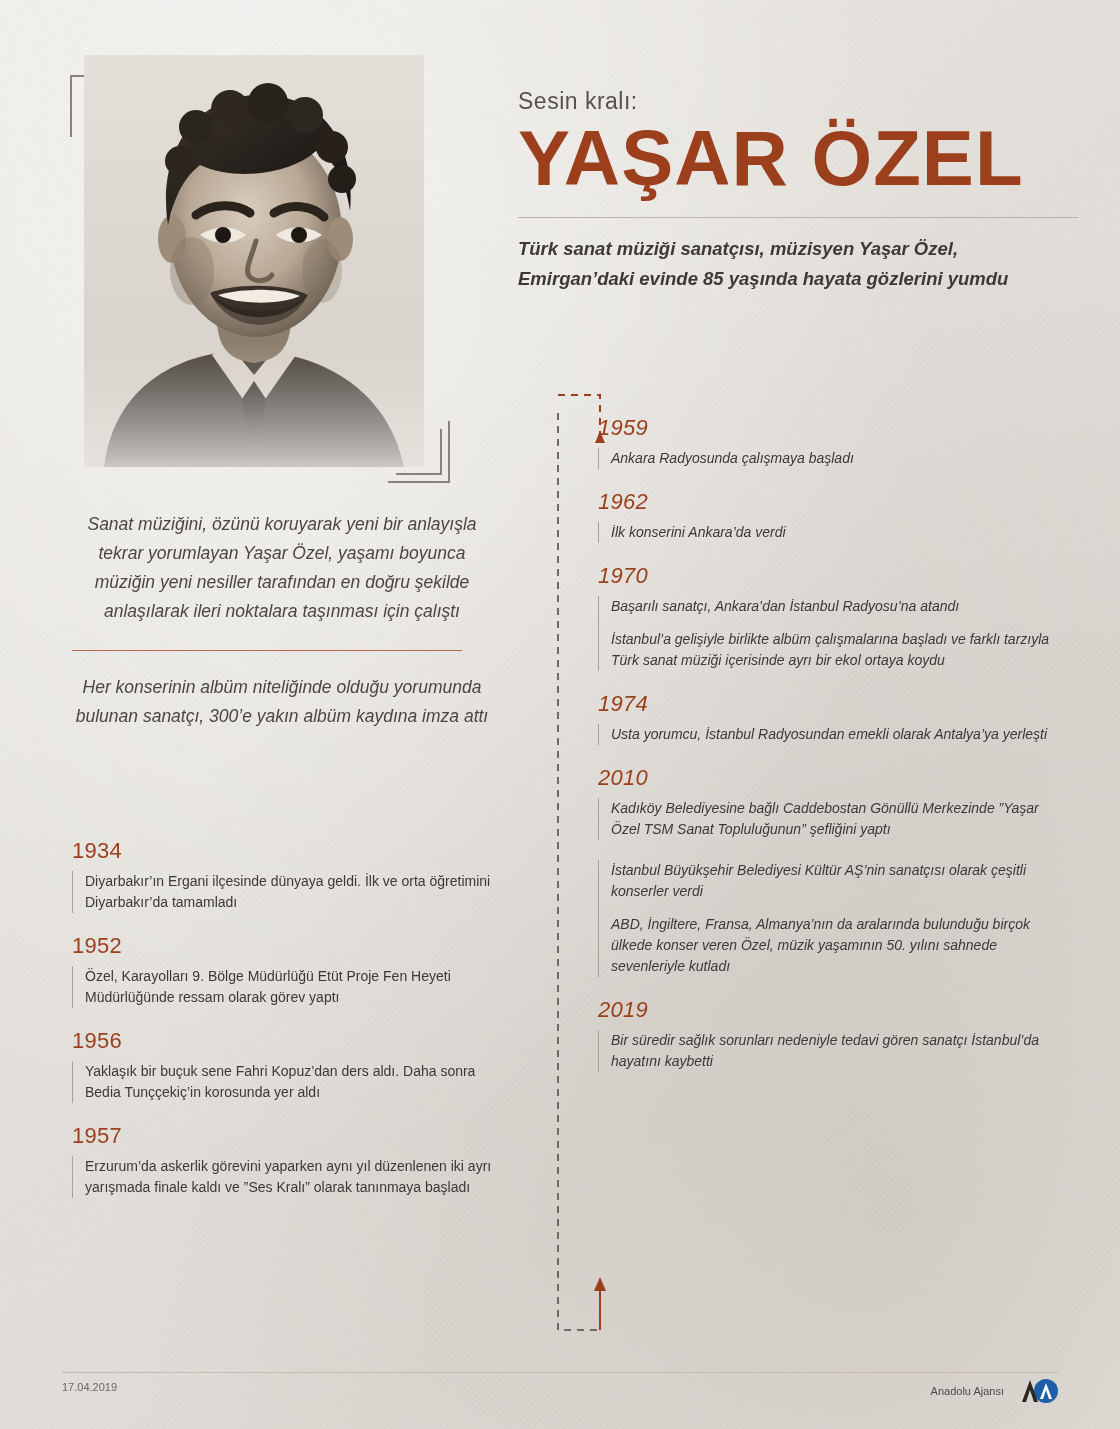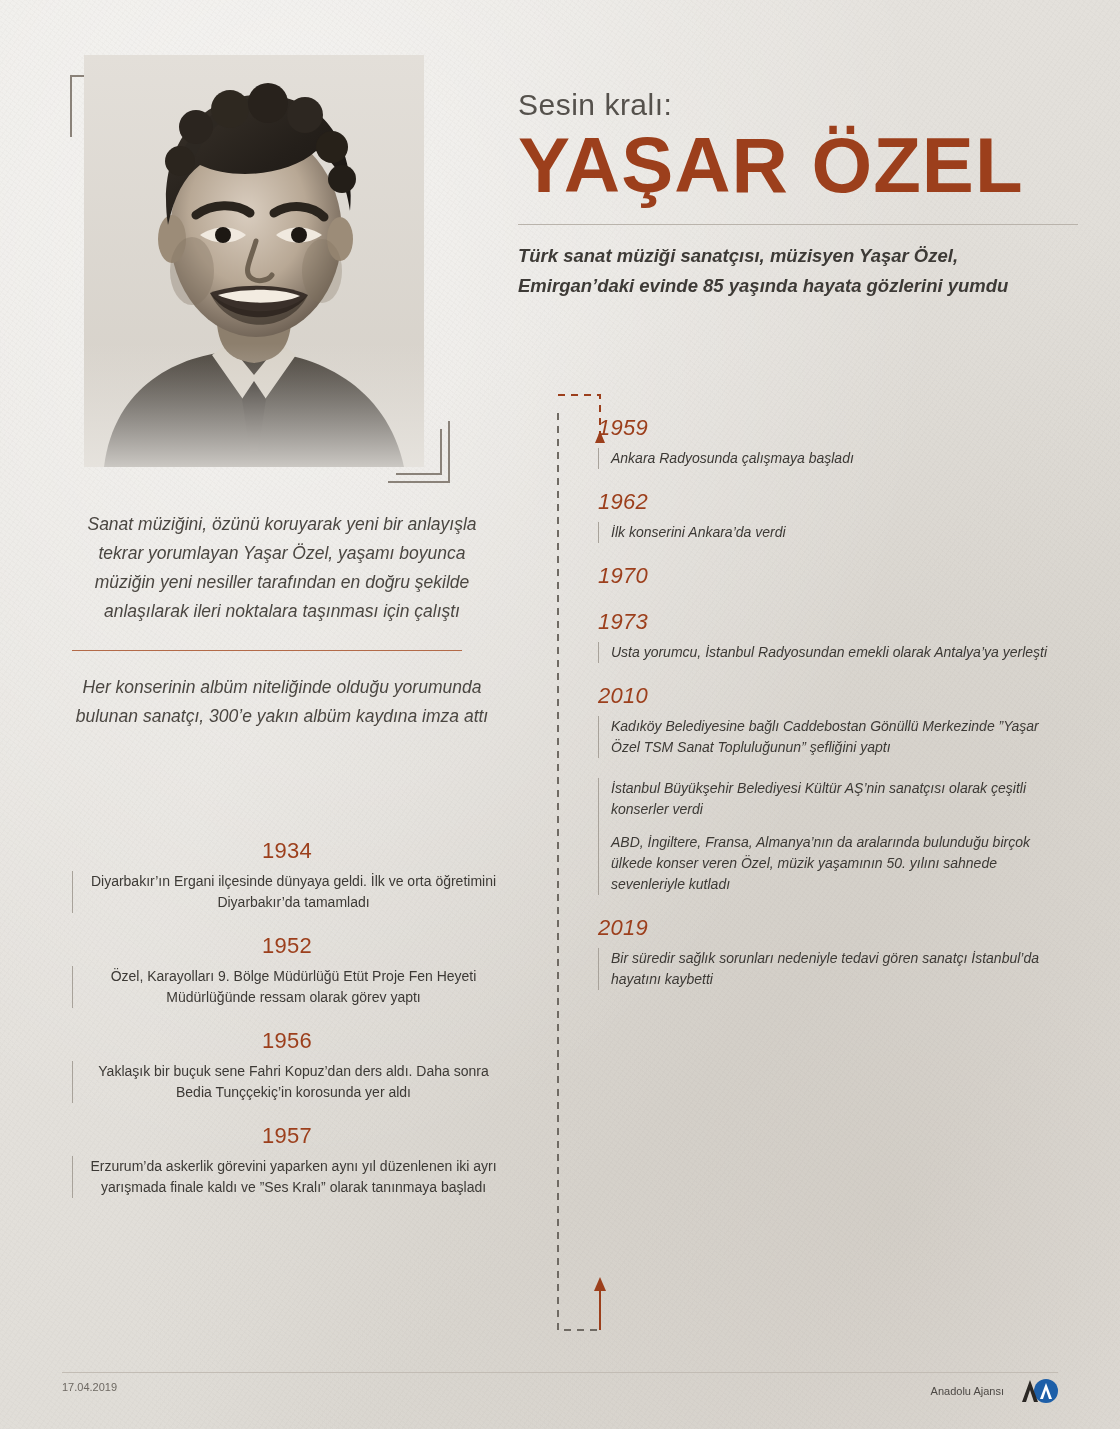--- a/index.html
+++ b/index.html
@@ -69,21 +69,21 @@
   .photo svg { display:block; }
 
   
   .header {
     position: absolute;
     left: 518px;
     top: 88px;
     width: 560px;
   }
   .kicker {
-    font-size: 30px;
+    font-size: 23px;
     color: #55514c;
     letter-spacing: 0.5px;
     font-weight: 400;
   }
   .maintitle {
     margin-top: 6px;
     font-size: 78px;
     line-height: 0.95;
     font-weight: 700;
     color: #9c3f1c;
@@ -123,21 +123,21 @@
     margin: 24px 0 22px 0;
     width: 390px;
     height: 1px;
     background: #b36a48;
   }
 
   
   .col {
     position: absolute;
   }
-  .col-left { left: 72px; top: 838px; width: 430px; text-align: center; }
+  .col-left { left: 72px; top: 838px; width: 430px; }
   .col-right { left: 598px; top: 415px; width: 470px; font-style: italic; }
 
   .event { margin-bottom: 20px; }
   .year {
     font-size: 22px;
     color: #9c3f1c;
     font-weight: 400;
     margin-bottom: 7px;
     letter-spacing: 0.3px;
   }
@@ -337,23 +337,27 @@
       </div>
     </div>
     <div class="event">
       <div class="year">1962</div>
       <div class="event-body">
         <p>İlk konserini Ankara’da verdi</p>
       </div>
     </div>
     <div class="event">
       <div class="year">1970</div>
-    </div>
-    <div class="event">
-      <div class="year">1973</div>
+      <div class="event-body">
+        <p>Başarılı sanatçı, Ankara’dan İstanbul Radyosu’na atandı</p>
+        <p>İstanbul’a gelişiyle birlikte albüm çalışmalarına başladı ve farklı tarzıyla Türk sanat müziği içerisinde ayrı bir ekol ortaya koydu</p>
+      </div>
+    </div>
+    <div class="event">
+      <div class="year">1974</div>
       <div class="event-body">
         <p>Usta yorumcu, İstanbul Radyosundan emekli olarak Antalya’ya yerleşti</p>
       </div>
     </div>
     <div class="event">
       <div class="year">2010</div>
       <div class="event-body">
         <p>Kadıköy Belediyesine bağlı Caddebostan Gönüllü Merkezinde ”Yaşar Özel TSM Sanat Topluluğunun” şefliğini yaptı</p>
       </div>
     </div>

